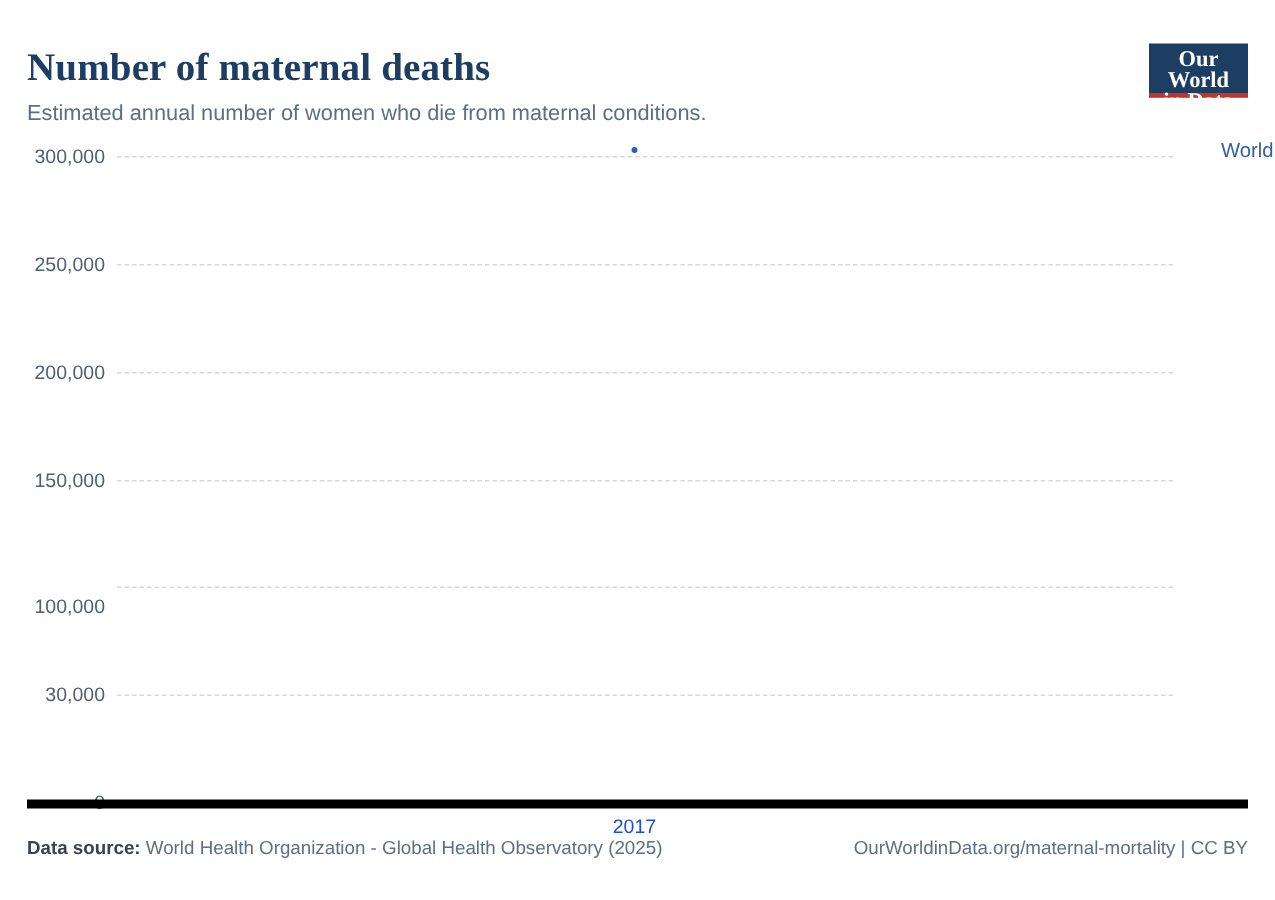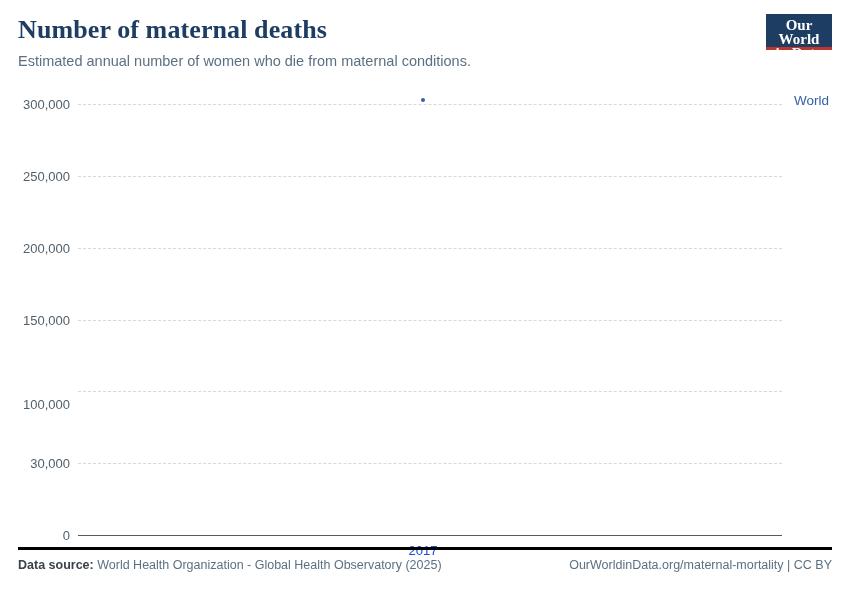--- a/index.html
+++ b/index.html
@@ -16,20 +16,21 @@
   }
   .page {
     position: relative;
     width: 850px;
     height: 600px;
     box-sizing: border-box;
     padding: 14px 18px 0 18px;
   }
   .header {
     position: relative;
+    margin-top: 15px;
   }
   .title {
     font-family: "Liberation Serif", serif;
     font-size: 26px;
     font-weight: bold;
     color: #1d3d63;
     letter-spacing: 0.1px;
     margin: 0;
     line-height: 1.2;
   }
@@ -112,22 +113,22 @@
     white-space: nowrap;
     transform: translateY(-50%);
   }
 
   .footer {
     position: absolute;
     left: 18px;
     right: 18px;
     bottom: 14px;
     height: 28px;
-    border-top: 3px solid #000000;
-    padding-top: 8px;
+    border-top: 6px solid #000000;
+    padding-top: 19px;
     font-size: 12.5px;
     color: #5b7083;
     display: flex;
     justify-content: space-between;
     align-items: flex-start;
   }
   .footer .src strong {
     color: #39434d;
     font-weight: bold;
   }
@@ -160,21 +161,21 @@
         <div class="gridline" style="top: 229.677px;"></div>
         <div class="ytick" style="top: 229.677px;">150,000</div>
         <div class="gridline" style="top: 157.903px;"></div>
         <div class="ytick" style="top: 157.903px;">200,000</div>
         <div class="gridline" style="top: 86.129px;"></div>
         <div class="ytick" style="top: 86.129px; margin-left: 28px;">250,000</div>
         <div class="gridline" style="top: 14.3548px;"></div>
         <div class="ytick" style="top: 14.3548px; text-align: right;">300,000</div>
         <div class="xtick" style="left: 344.96px; top: 453px;">2017</div>
         <div class="point" style="left: 344.96px; top: 10.0484px; background: rgb(51, 96, 169);"></div>
-        <div class="series-label" style="left: 716px; top: 10.0484px; color: rgb(51, 96, 169);">World</div>
+        <div class="series-label" style="left: 736px; top: 10.0484px; color: rgb(51, 96, 169);">World</div>
       </div>
   </div>
 
   <div class="footer">
     <div class="src">
       <strong>Data source:</strong>
       <span>World Health Organization - Global Health Observatory (2025)</span>
     </div>
     <div class="right">OurWorldinData.org/maternal-mortality | CC BY</div>
   </div>

